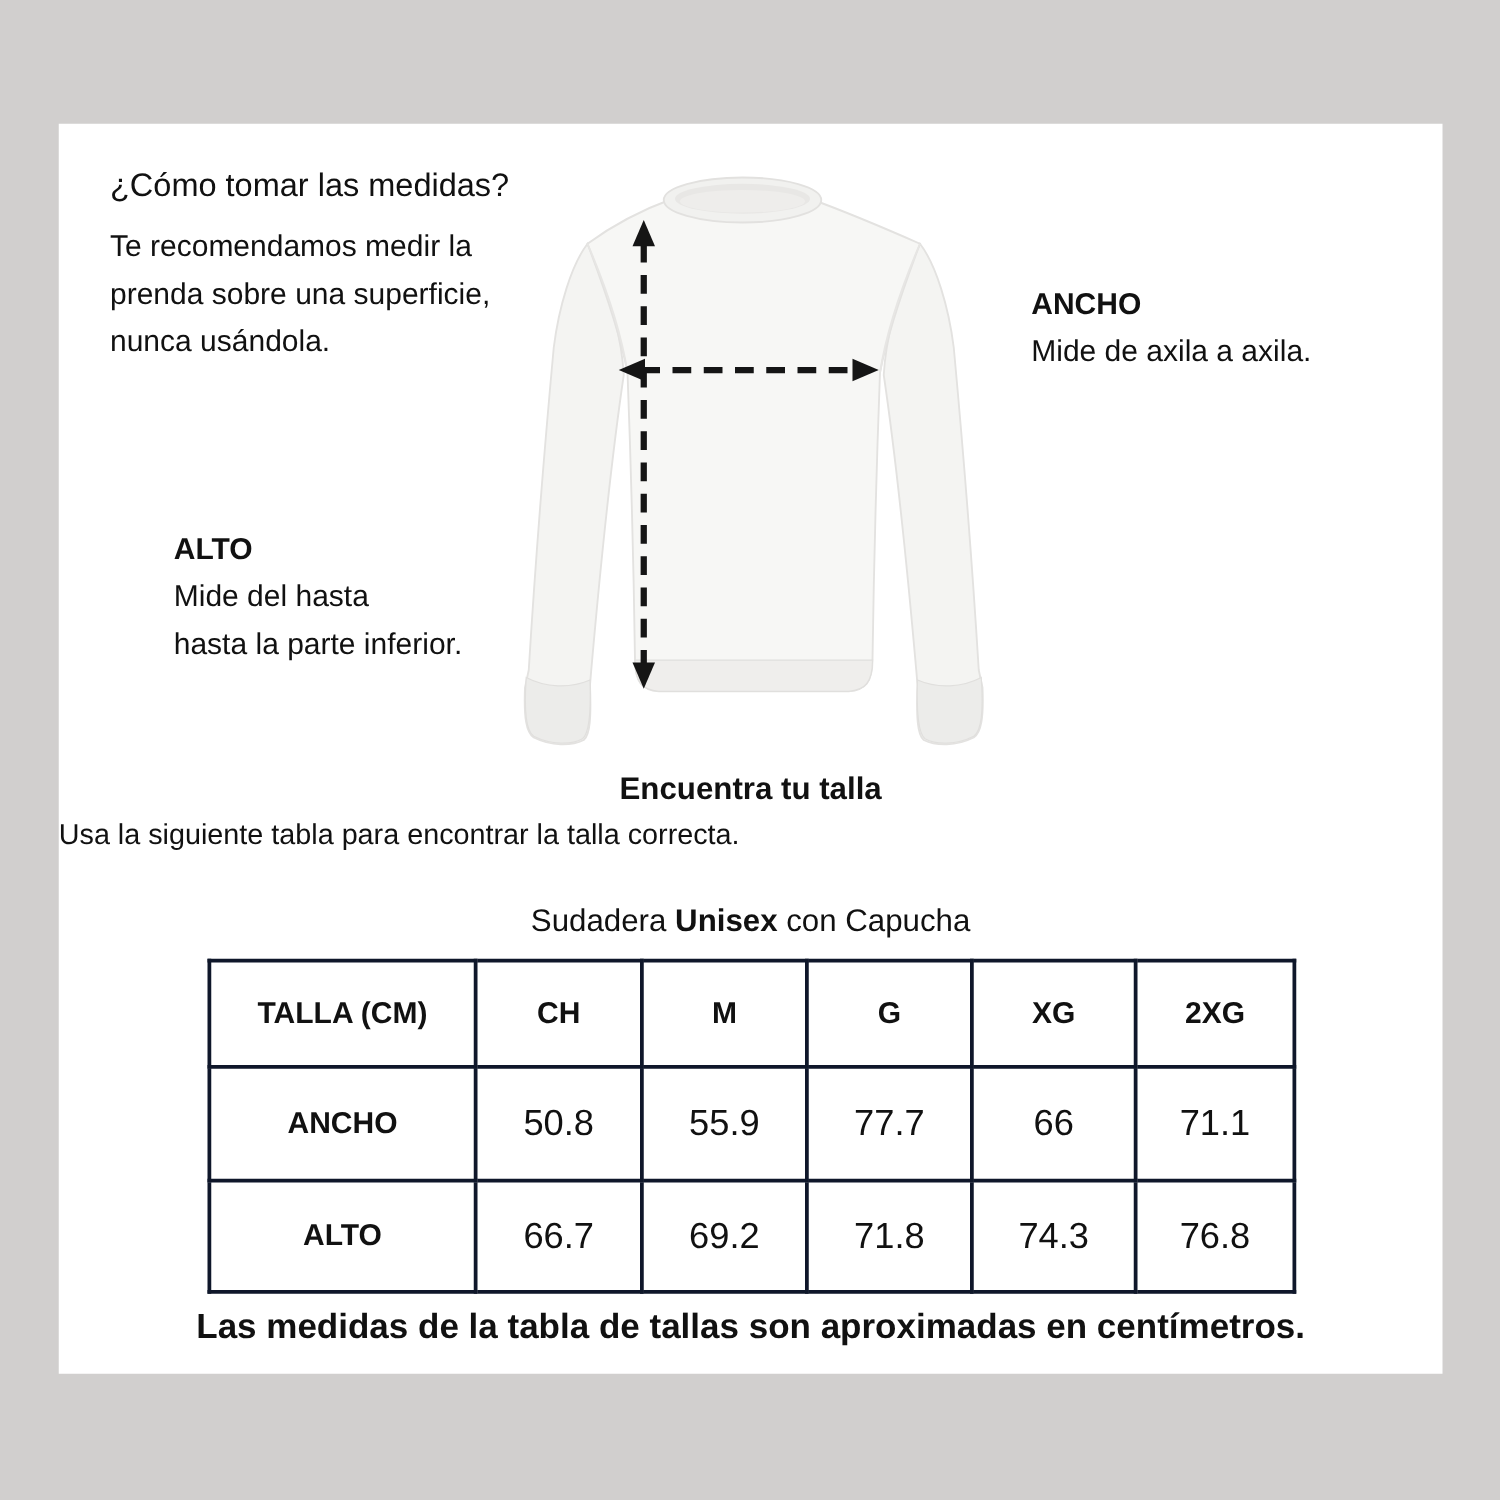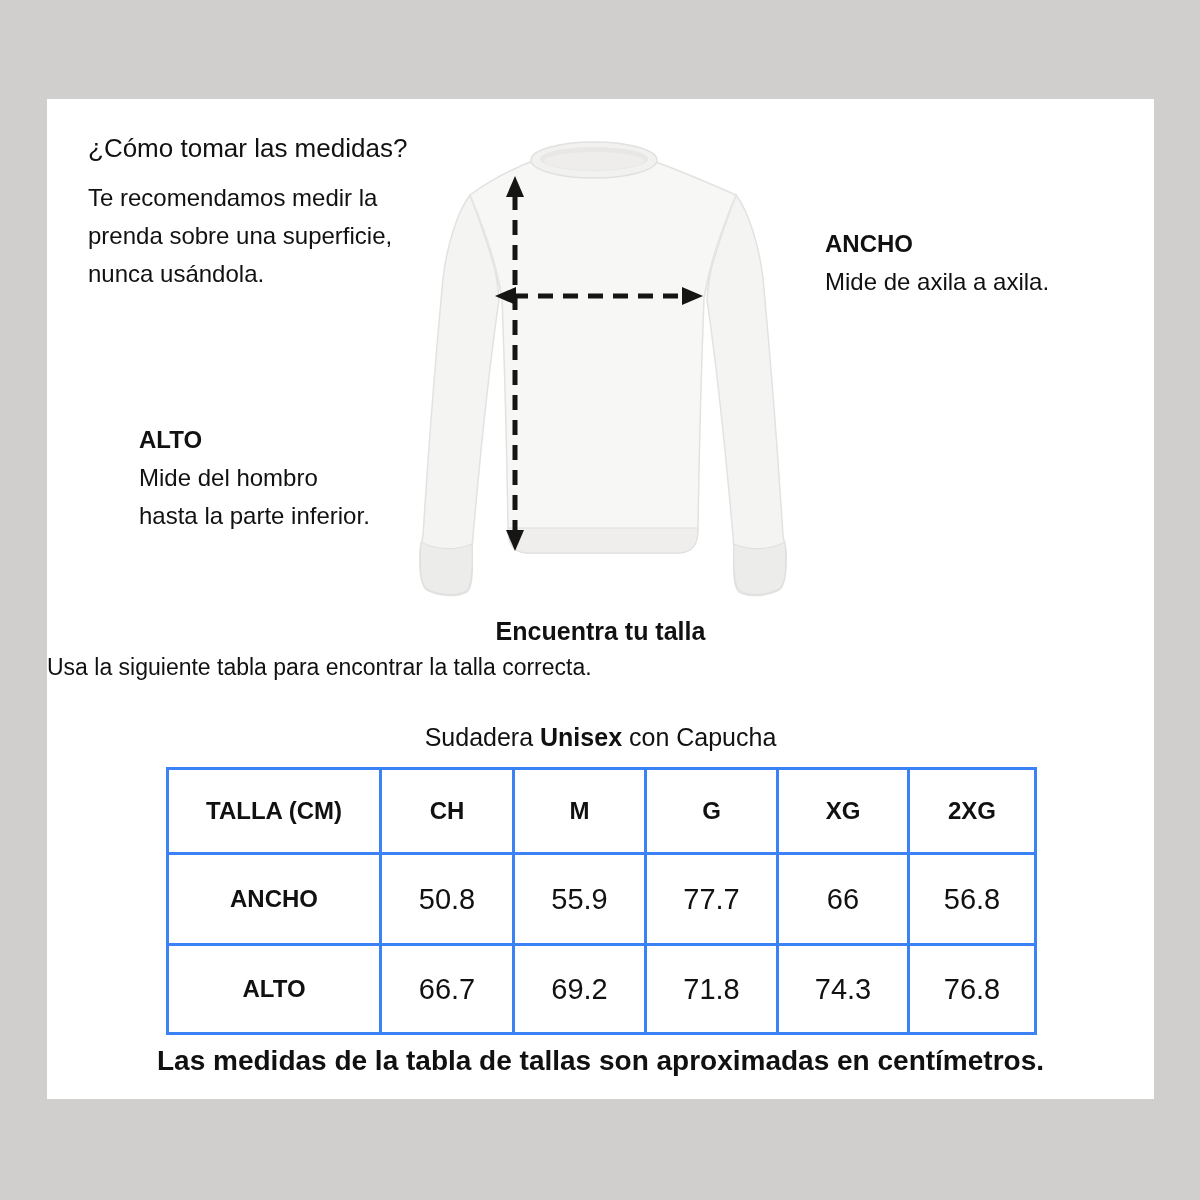--- a/index.html
+++ b/index.html
@@ -53,21 +53,21 @@
   .product-line .b { font-weight: bold; margin-top: 28px; }
 
   table.sizes {
     position: absolute;
     left: 119px; top: 668px;
     width: 868px;
     border-collapse: collapse;
     table-layout: fixed;
   }
   table.sizes td, table.sizes th {
-    border: 3px solid #3b82f6;
+    border: 3px solid #0f172a;
     text-align: center;
     vertical-align: middle;
     padding: 0;
   }
   table.sizes tr.hdr    { height: 85px; }
   table.sizes tr.r-ancho{ height: 91px; }
   table.sizes tr.r-alto { height: 89px; }
   th.size-head { font-size: 24px; font-weight: bold; }
   th.first-col { text-align: left; padding-left: 23px; font-size: 24px; font-weight: bold; }
   td.val { font-size: 29px; font-weight: normal; }
@@ -91,21 +91,21 @@
     <div>nunca usándola.</div>
   </div>
 
   <div class="abs ancho-note">
     <div class="note-title">ANCHO</div>
     <div class="note-desc">Mide de axila a axila.</div>
   </div>
 
   <div class="abs alto-note">
     <div class="note-title">ALTO</div>
-    <div class="note-desc">Mide del hombro</div>
+    <div class="note-desc">Mide del hasta</div>
     <div class="note-desc">hasta la parte inferior.</div>
   </div>
 
   <div class="abs garment">
     <svg viewBox="0 0 390 462" xmlns="http://www.w3.org/2000/svg">
 
       <g>
 
         <path d="M55,57
                  C42,74 32,108 28,140
@@ -202,21 +202,21 @@
       <th class="size-head">G</th>
       <th class="size-head">XG</th>
       <th class="size-head">2XG</th>
     </tr>
     <tr class="r-ancho">
       <th class="first-col">ANCHO</th>
       <td class="val">50.8</td>
       <td class="val">55.9</td>
       <td class="val">77.7</td>
       <td class="val">66</td>
-      <td class="val">56.8</td>
+      <td class="val">71.1</td>
     </tr>
     <tr class="r-alto">
       <th class="first-col">ALTO</th>
       <td class="val">66.7</td>
       <td class="val">69.2</td>
       <td class="val">71.8</td>
       <td class="val">74.3</td>
       <td class="val">76.8</td>
     </tr>
   </tbody>

